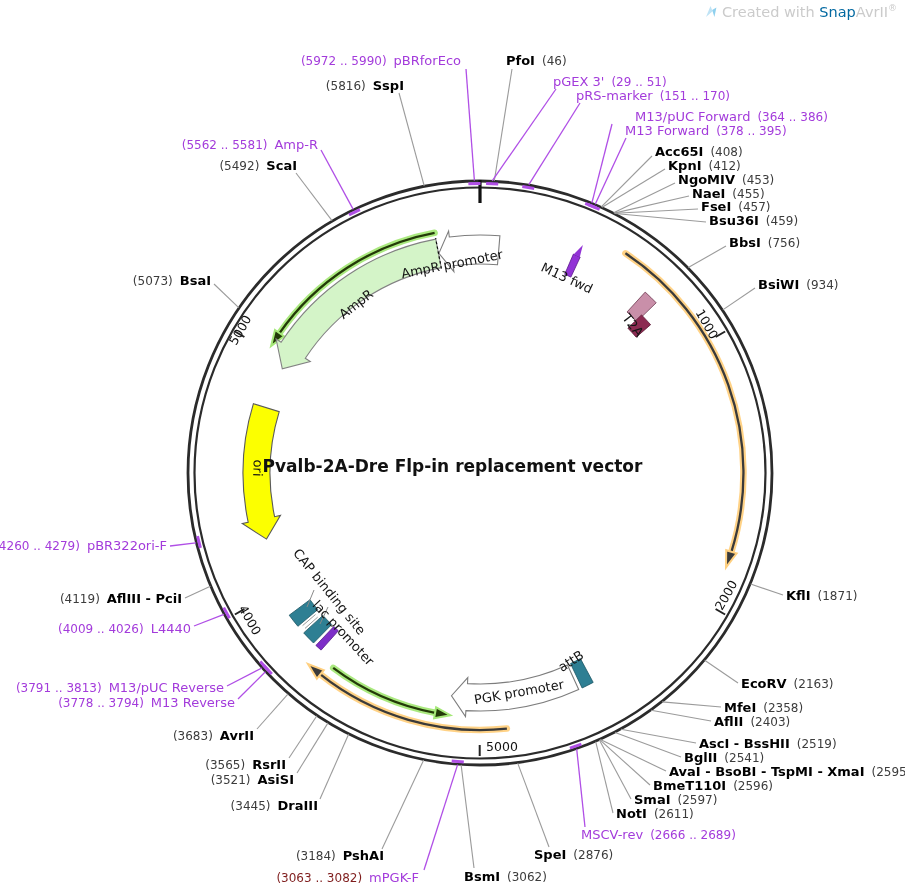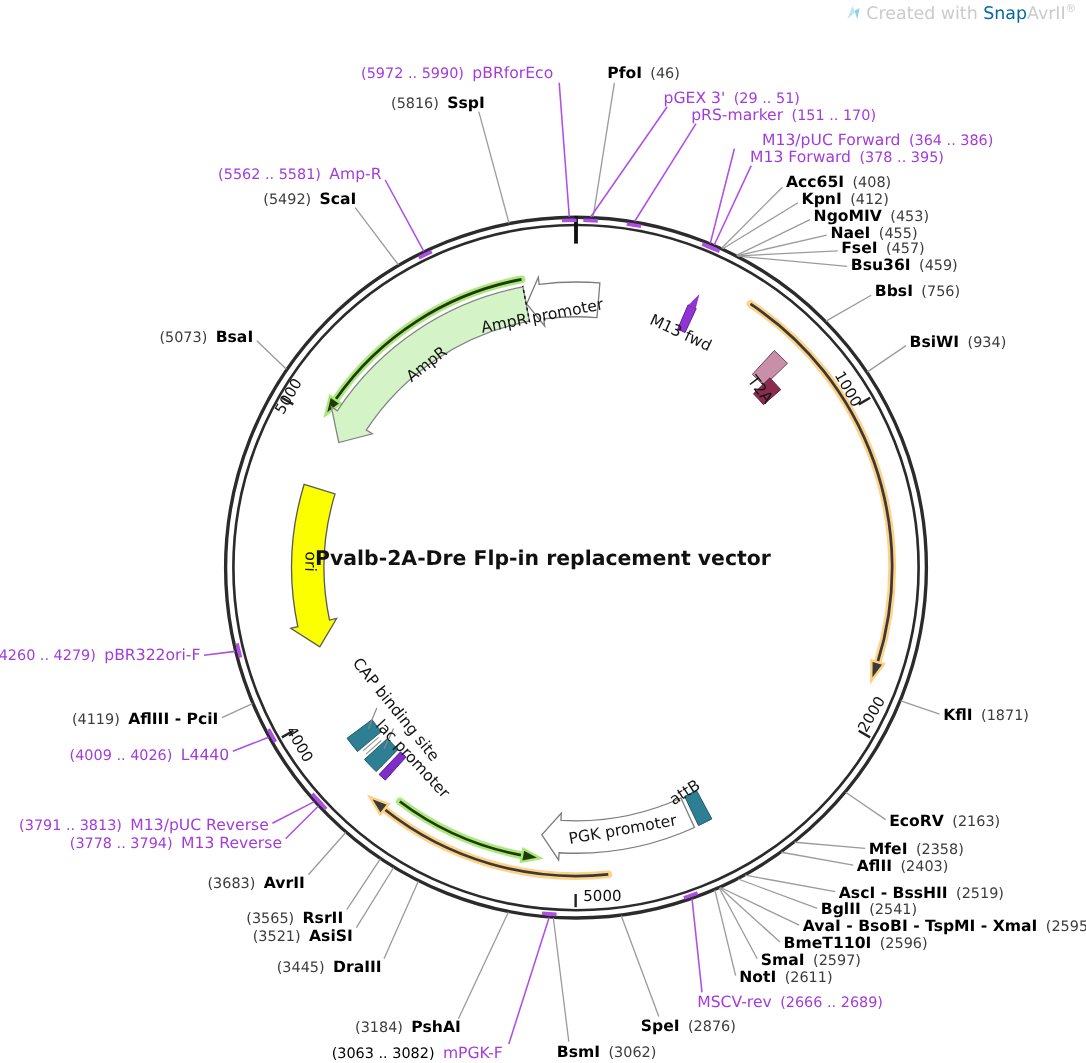--- a/index.html
+++ b/index.html
@@ -147,21 +147,21 @@
       <div class="callout" style="top: 714px; left: 714px;"><span class="nm">AflII</span><span class="ps gapL">(2403)</span></div>
       <div class="callout" style="top: 736px; left: 699px;"><span class="nm">AscI - BssHII</span><span class="ps gapL">(2519)</span></div>
       <div class="callout" style="top: 750px; left: 684px;"><span class="nm">BglII</span><span class="ps gapL">(2541)</span></div>
       <div class="callout" style="top: 764px; left: 669px;"><span class="nm">AvaI - BsoBI - TspMI - XmaI</span><span class="ps gapL">(2595)</span></div>
       <div class="callout" style="top: 778px; left: 653px;"><span class="nm">BmeT110I</span><span class="ps gapL">(2596)</span></div>
       <div class="callout" style="top: 792px; left: 634px;"><span class="nm">SmaI</span><span class="ps gapL">(2597)</span></div>
       <div class="callout" style="top: 806px; left: 616px;"><span class="nm">NotI</span><span class="ps gapL">(2611)</span></div>
       <div class="callout primer" style="top: 827px; left: 581px;"><span class="nm" style="color: rgb(163, 59, 219);">MSCV-rev</span><span class="ps gapL" style="color: rgb(163, 59, 219);">(2666 .. 2689)</span></div>
       <div class="callout" style="top: 847px; left: 534px;"><span class="nm">SpeI</span><span class="ps gapL">(2876)</span></div>
       <div class="callout" style="top: 869px; left: 464px;"><span class="nm">BsmI</span><span class="ps gapL">(3062)</span></div>
-      <div class="callout primer" style="top: 870px; right: 486px;"><span class="ps" style="color: #000000;">(3063 .. 3082)</span><span class="nm gapL" style="color: rgb(163, 59, 219);">mPGK-F</span></div>
+      <div class="callout primer" style="top: 870px; right: 486px;"><span class="ps" style="color: #7f1d1d;">(3063 .. 3082)</span><span class="nm gapL" style="color: rgb(163, 59, 219);">mPGK-F</span></div>
       <div class="callout" style="top: 848px; right: 521px;"><span class="ps">(3184)</span><span class="nm gapL">PshAI</span></div>
       <div class="callout" style="top: 798px; right: 587px;"><span class="ps">(3445)</span><span class="nm gapL">DraIII</span></div>
       <div class="callout" style="top: 772px; right: 611px;"><span class="ps">(3521)</span><span class="nm gapL">AsiSI</span></div>
       <div class="callout" style="top: 757px; right: 619px;"><span class="ps">(3565)</span><span class="nm gapL">RsrII</span></div>
       <div class="callout" style="top: 728px; right: 651px;"><span class="ps">(3683)</span><span class="nm gapL">AvrII</span></div>
       <div class="callout primer" style="top: 695px; right: 670px;"><span class="ps" style="color: rgb(163, 59, 219);">(3778 .. 3794)</span><span class="nm gapL" style="color: rgb(163, 59, 219);">M13 Reverse</span></div>
       <div class="callout primer" style="top: 680px; right: 681px;"><span class="ps" style="color: rgb(163, 59, 219);">(3791 .. 3813)</span><span class="nm gapL" style="color: rgb(163, 59, 219);">M13/pUC Reverse</span></div>
       <div class="callout primer" style="top: 621px; right: 714px;"><span class="ps" style="color: rgb(163, 59, 219);">(4009 .. 4026)</span><span class="nm gapL" style="color: rgb(163, 59, 219);">L4440</span></div>
       <div class="callout" style="top: 591px; right: 723px;"><span class="ps">(4119)</span><span class="nm gapL">AflIII - PciI</span></div>
       <div class="callout primer" style="top: 538px; right: 738px;"><span class="ps" style="color: rgb(163, 59, 219);">(4260 .. 4279)</span><span class="nm gapL" style="color: rgb(163, 59, 219);">pBR322ori-F</span></div>

